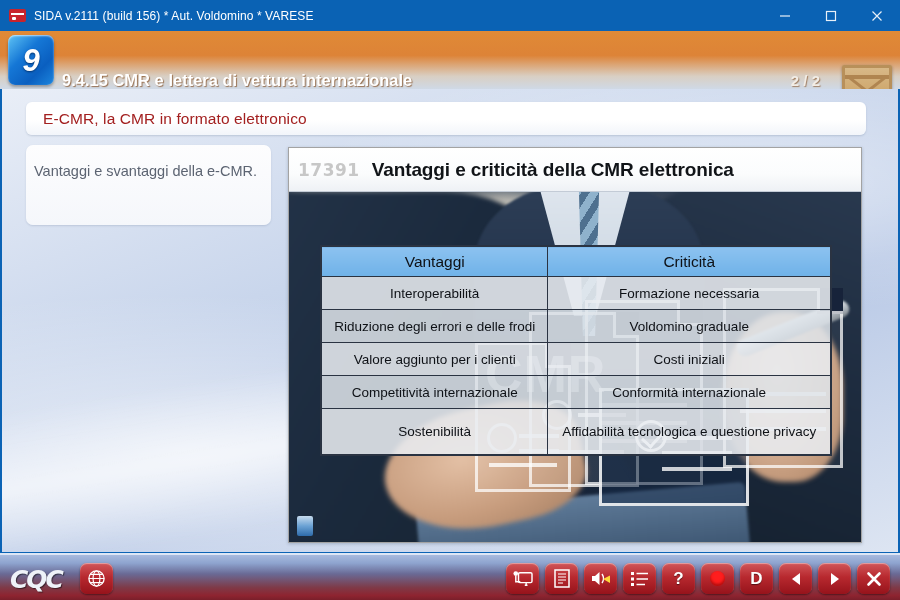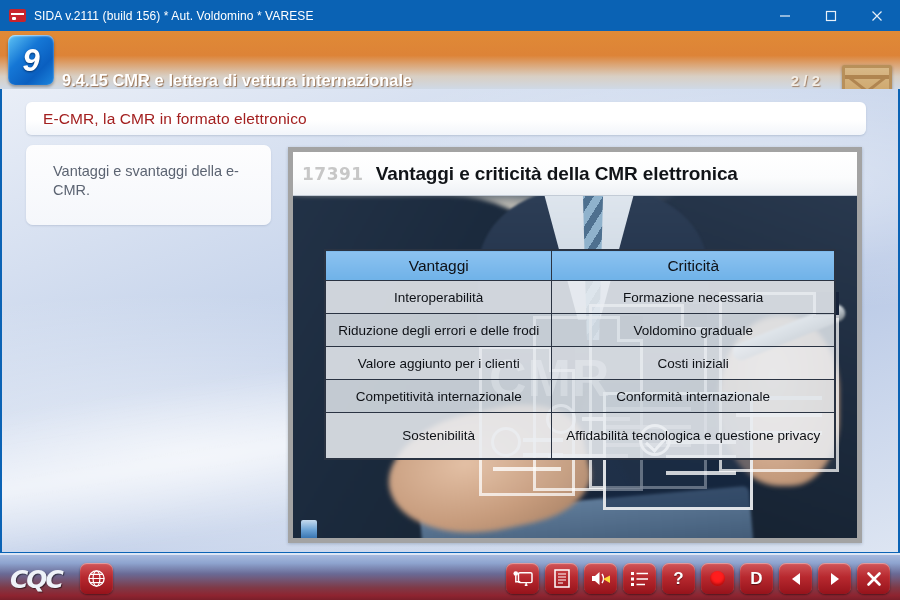--- a/index.html
+++ b/index.html
@@ -111,28 +111,28 @@
   .banner span {
     color: #a32020; font-size: 15.5px; margin-left: 17px; letter-spacing: .1px;
   }
 
   
   .notebox {
     position: absolute; left: 26px; top: 145px; width: 245px; height: 80px;
     background: linear-gradient(180deg,#fdfdfe 0%,#f5f7fb 100%);
     border-radius: 7px;
     box-shadow: 0 1px 2px rgba(90,110,140,.22);
-    padding: 17px 27px;
+    padding: 17px 8px;
   }
   .notebox span { color: #5c6472; font-size: 14.5px; line-height: 19px; display: block; }
 
   
   .slide {
     position: absolute; left: 288px; top: 147px; width: 574px; height: 396px;
-    border: 5px solid #a3a3a3; background: #17233a; overflow: hidden;
+    border: 1px solid #a3a3a3; background: #17233a; overflow: hidden;
     box-shadow: 0 1px 3px rgba(60,80,110,.3);
   }
   .slide-titlebar {
     position: absolute; left: 0; top: 0; width: 100%; height: 44px;
     background: linear-gradient(180deg,#ffffff 0%,#fbfcfd 60%,#eef1f5 100%);
     border-bottom: 1px solid #c3cbd6;
     display: flex; align-items: center;
   }
   .slide-num {
     color: #c7c7c7; font-size: 17px; font-weight: bold; margin-left: 9px;

